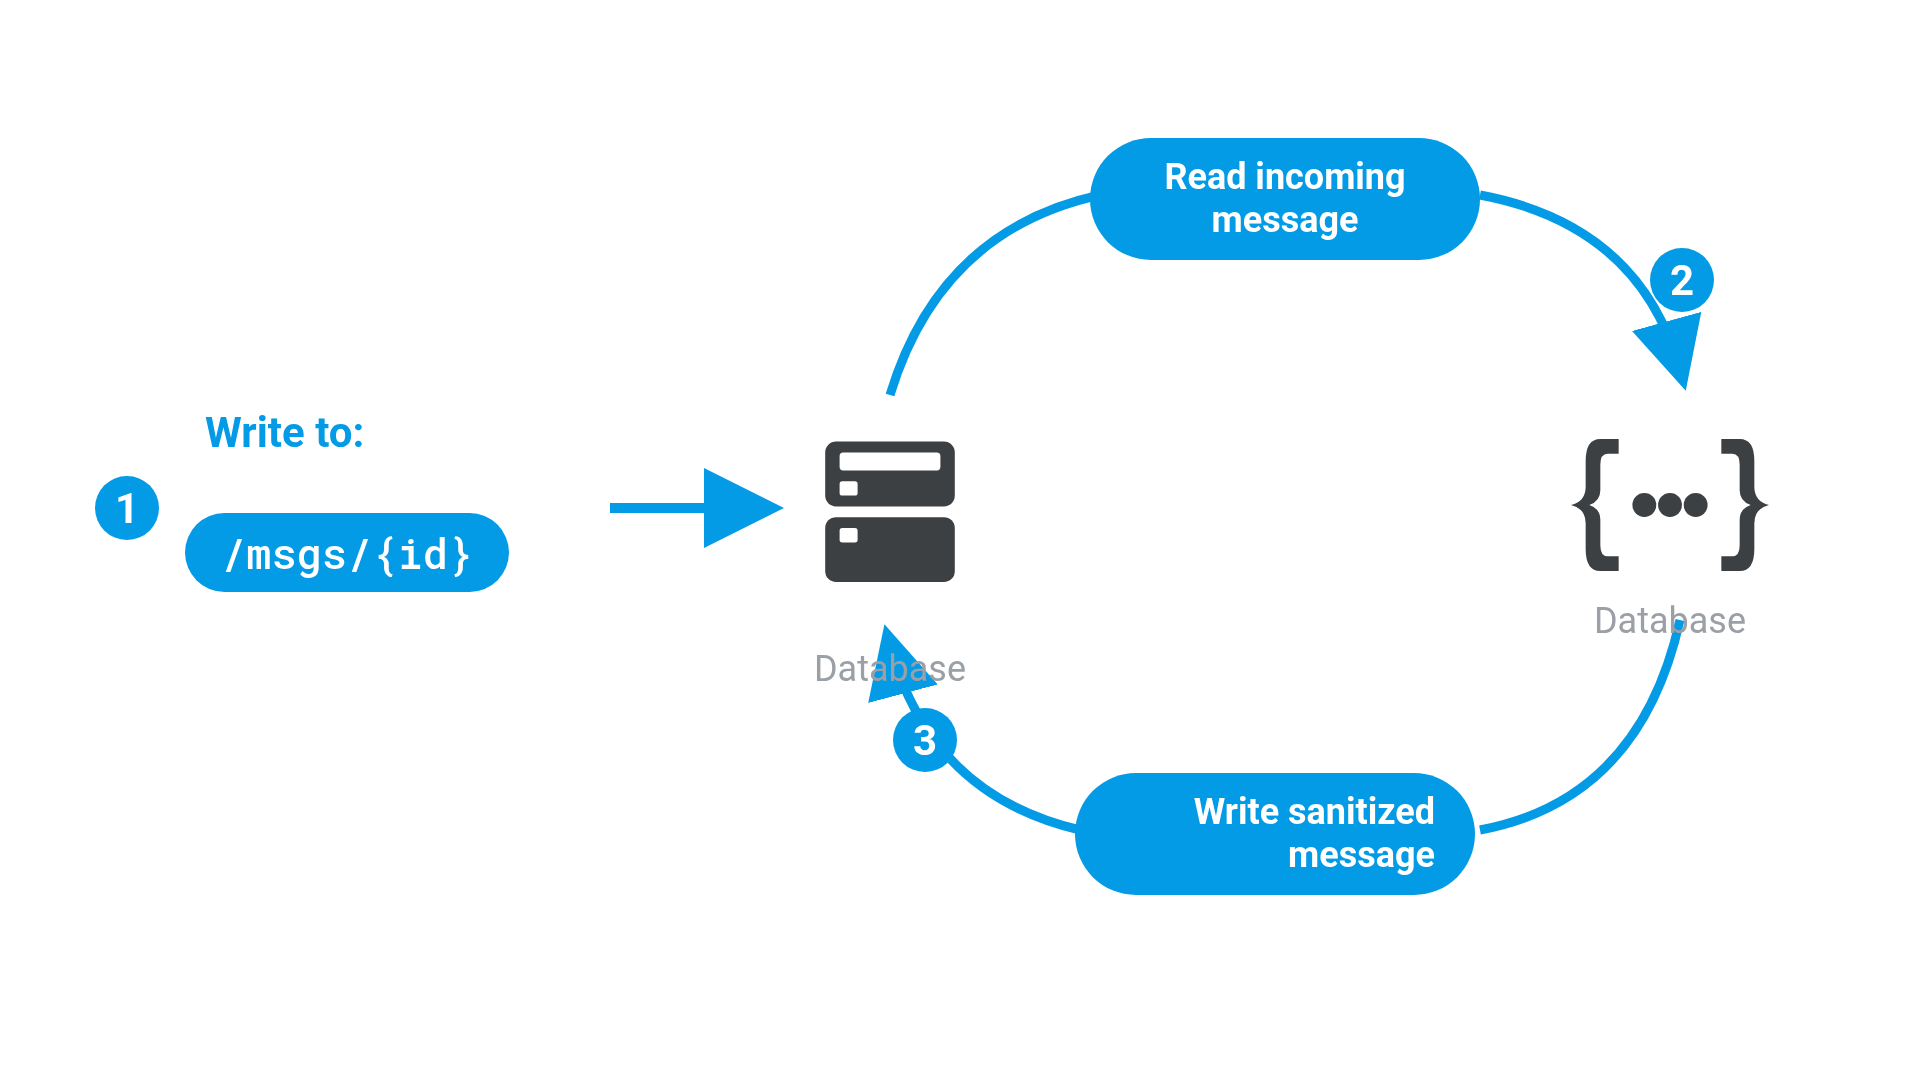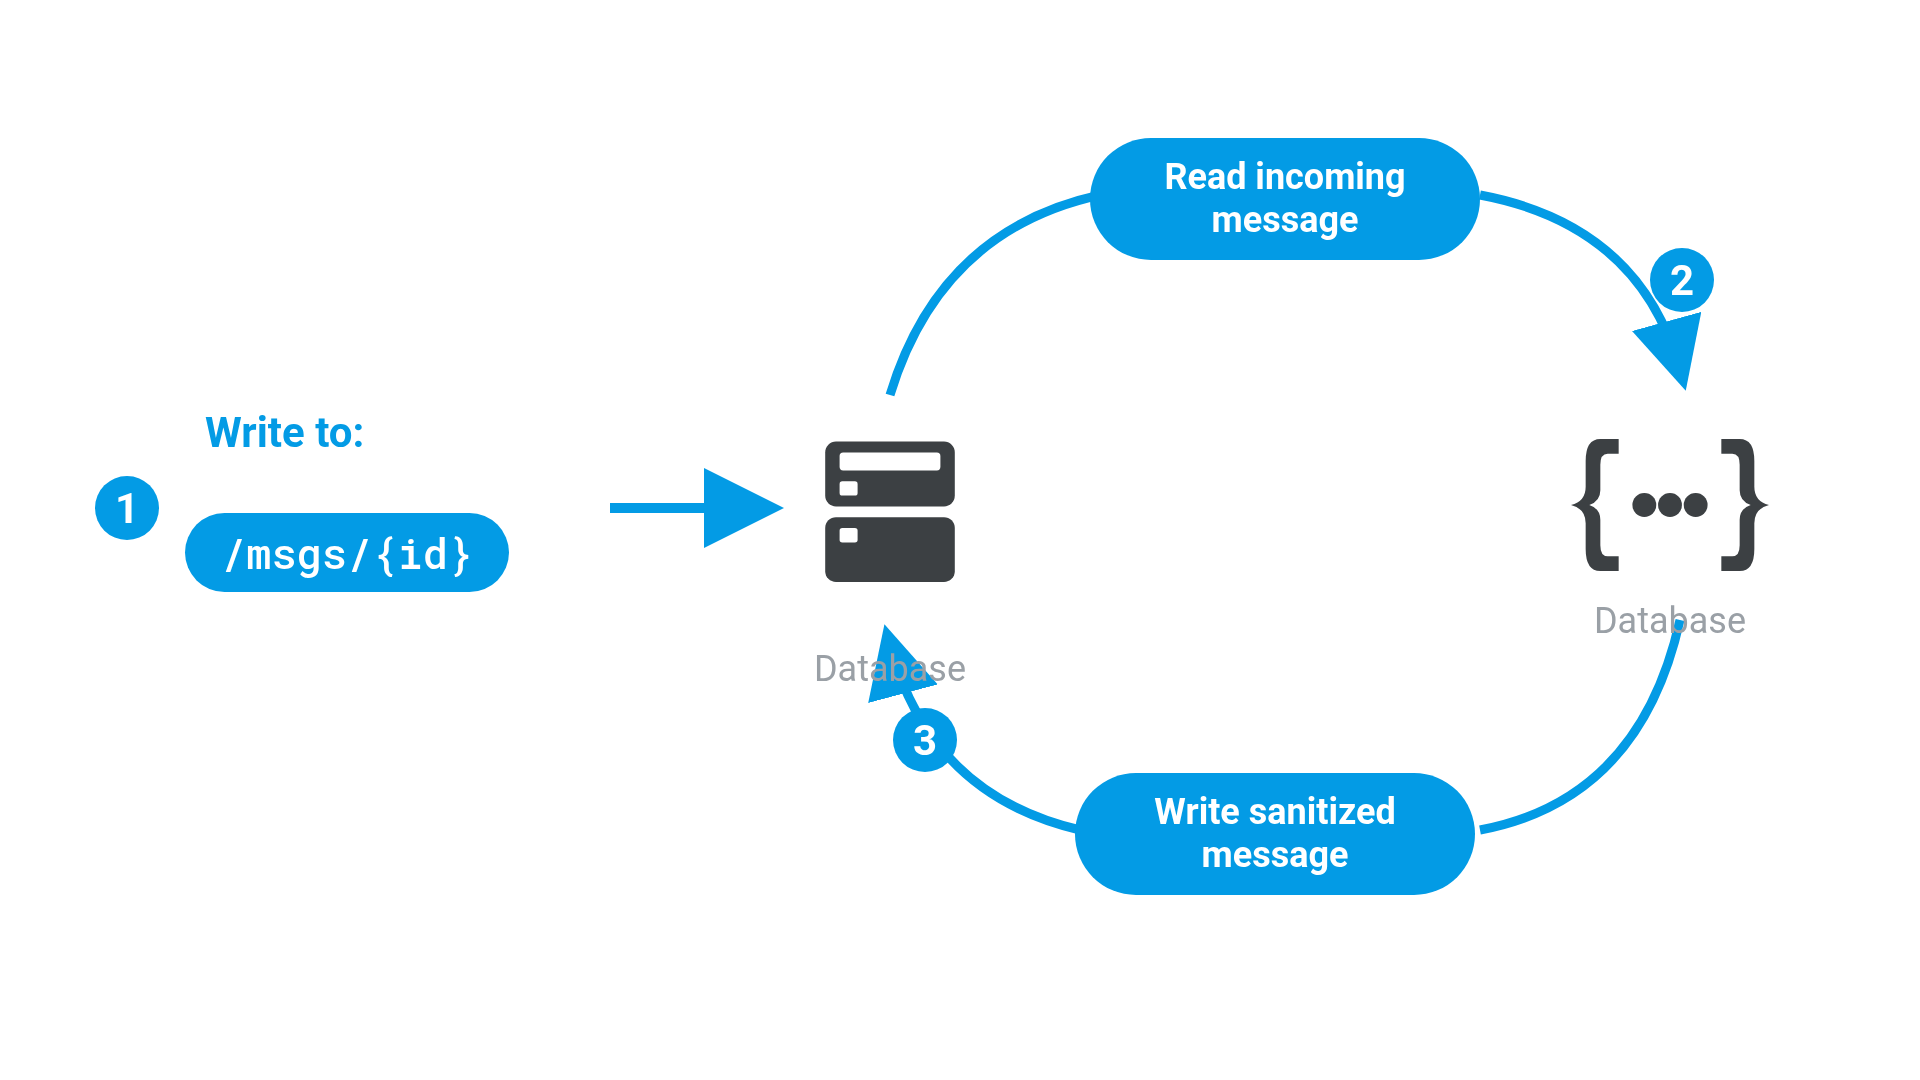--- a/index.html
+++ b/index.html
@@ -69,21 +69,21 @@
 
   <div class="abs step-pill white" style="left:1090px;top:138px;width:310px;font-size:36px;line-height:1.2;">
     <div>Read incoming</div>
     <div>message</div>
   </div>
 
   <div class="abs num-badge" style="left:1650px;top:248px;">
     <span>2</span>
   </div>
 
-  <div class="abs step-pill white" style="left:1075px;top:773px;width:320px;font-size:36px;line-height:1.2;">
+  <div class="abs step-pill white" style="left:1075px;top:773px;width:320px;font-size:36px;line-height:1.2;text-align:right;">
     <div>Write sanitized</div>
     <div>message</div>
   </div>
 
   <div class="abs num-badge" style="left:893px;top:708px;">
     <span>3</span>
   </div>
 
 </div>
 

